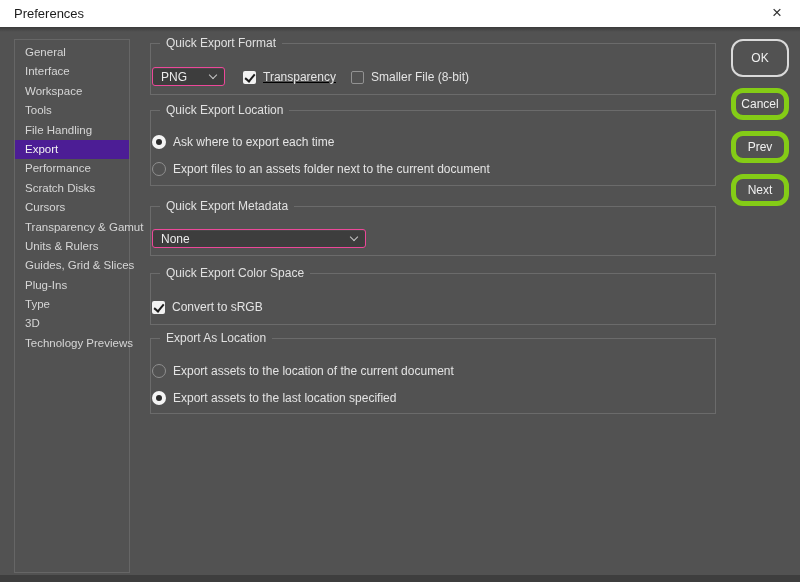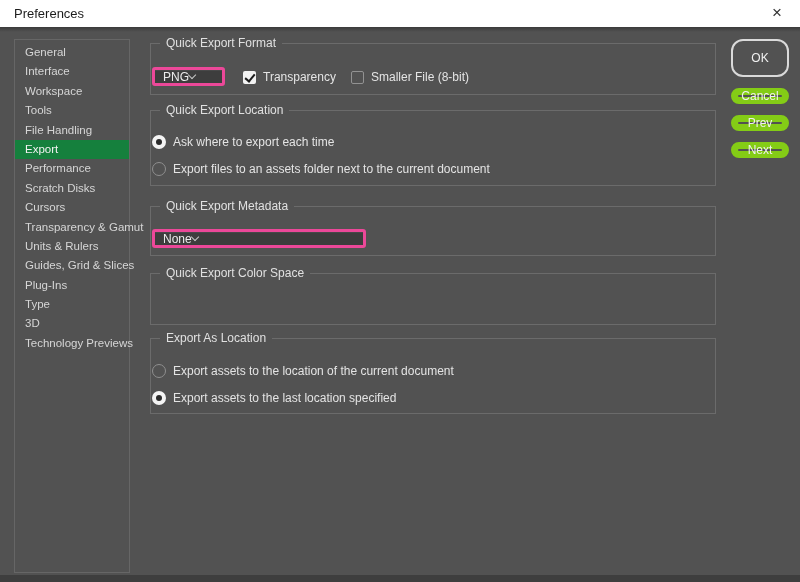--- a/index.html
+++ b/index.html
@@ -13,47 +13,47 @@
   .close-btn { position:absolute; right:8px; top:0; width:30px; height:26px; display:flex; align-items:center; justify-content:center; font-size:17px; color:#333; cursor:default; }
   .titlebar-shadow { position:absolute; left:0; top:27px; width:100%; height:5px; background:linear-gradient(to bottom, rgba(0,0,0,0.28), rgba(0,0,0,0)); pointer-events:none; z-index:5; }
 
   
   .dialog-body { position:relative; height:555px; background:#525252; }
   .bottom-strip { position:absolute; left:0; bottom:0; width:100%; height:7px; background:#3e3e3e; }
 
   
   .sidebar { position:absolute; left:14px; top:12px; width:116px; height:534px; border:1px solid #666; padding-top:3px; }
   .side-item { height:19.4px; line-height:19.4px; padding-left:10px; font-size:11.5px; color:#d6d6d6; white-space:nowrap; cursor:default; }
-  .side-item.selected { background:#15803d; color:#f2f2f2; }
+  .side-item.selected { background:#4c1d95; color:#f2f2f2; }
 
   
   .group { position:absolute; left:150px; width:566px; border:1px solid #6b6b6b; }
   .group-title { position:absolute; top:-8px; left:9px; background:#525252; padding:0 6px; font-size:12px; color:#e0e0e0; white-space:nowrap; }
 
   
   .ctl-row { position:absolute; display:flex; align-items:center; gap:7px; height:18px; }
   .label { font-size:12px; color:#e4e4e4; white-space:nowrap; }
 
-  .select { position:absolute; height:19px; background:#3d3d3d; border:3px solid #ec4899; border-radius:3px; display:flex; align-items:center; justify-content:flex-start; padding:0 8px; box-shadow:inset 0 1px 0 rgba(255,255,255,0.06); }
+  .select { position:absolute; height:19px; background:#3d3d3d; border:1px solid #ec4899; border-radius:3px; display:flex; align-items:center; justify-content:space-between; padding:0 8px; box-shadow:inset 0 1px 0 rgba(255,255,255,0.06); }
   .select .label { color:#ececec; }
   .chevron { width:6px; height:6px; border-right:1.5px solid #c7c7c7; border-bottom:1.5px solid #c7c7c7; transform:rotate(45deg); margin-top:-3px; }
 
   .checkbox { position:relative; width:13px; height:13px; border-radius:2px; flex:0 0 13px; }
   .checkbox.checked { background:#f2f2f2; }
   .checkbox.checked::after { content:""; position:absolute; left:4px; top:1px; width:4px; height:8px; border:solid #1c1c1c; border-width:0 2px 2px 0; transform:rotate(40deg); }
   .checkbox.unchecked { background:transparent; border:1px solid #929292; }
 
   .radio { position:relative; width:14px; height:14px; border-radius:50%; flex:0 0 14px; }
   .radio.selected { background:#f4f4f4; }
   .radio.selected::after { content:""; position:absolute; left:4px; top:4px; width:6px; height:6px; border-radius:50%; background:#2b2b2b; }
   .radio.unselected { background:transparent; border:1px solid #8f8f8f; }
 
   
   .btn-col { position:absolute; left:731px; top:12px; width:58px; display:flex; flex-direction:column; }
-  .pill-btn { height:16px; border:7px solid #84cc16; border-radius:12px; background:transparent; color:#f0f0f0; font-size:12px; font-family:inherit; display:flex; align-items:center; justify-content:center; margin-bottom:11px; cursor:default; }
+  .pill-btn { height:32px; border:5px solid #84cc16; border-radius:12px; background:transparent; color:#f0f0f0; font-size:12px; font-family:inherit; display:flex; align-items:center; justify-content:center; margin-bottom:11px; cursor:default; }
   .pill-btn.default { height:38px; border-width:2px; border-color:#dadada; }
 </style>
 </head>
 <body>
 
 <div class="window">
 
   <div class="titlebar">
     <div class="titlebar-title">Preferences</div>
     <div class="close-btn">×</div>
@@ -80,21 +80,21 @@
       <div class="side-item">3D</div>
       <div class="side-item">Technology Previews</div>
     </div>
 
     <div class="group" style="top:16px; height:52px;">
       <div class="group-title">Quick Export Format</div>
       <div class="select" style="left:1px; top:23px; width:73px;">
         <span class="label">PNG</span>
         <span class="chevron"></span>
       </div>
-      <div class="ctl-row" style="left:92px; top:24px;">
+      <div class="ctl-row" style="left:92px; top:24px;text-decoration:underline;">
         <span class="checkbox checked"></span>
         <span class="label">Transparency</span>
       </div>
       <div class="ctl-row" style="left:200px; top:24px;">
         <span class="checkbox unchecked"></span>
         <span class="label">Smaller File (8-bit)</span>
       </div>
     </div>
 
     <div class="group" style="top:83px; height:76px;">
@@ -112,20 +112,24 @@
     <div class="group" style="top:179px; height:50px;">
       <div class="group-title">Quick Export Metadata</div>
       <div class="select" style="left:1px; top:22px; width:214px;">
         <span class="label">None</span>
         <span class="chevron"></span>
       </div>
     </div>
 
     <div class="group" style="top:246px; height:52px;">
       <div class="group-title">Quick Export Color Space</div>
+      <div class="ctl-row" style="left:1px; top:24px;">
+        <span class="checkbox checked"></span>
+        <span class="label">Convert to sRGB</span>
+      </div>
     </div>
 
     <div class="group" style="top:311px; height:76px;">
       <div class="group-title">Export As Location</div>
       <div class="ctl-row" style="left:1px; top:50px;">
         <span class="radio selected"></span>
         <span class="label">Export assets to the last location specified</span>
       </div>
       <div class="ctl-row" style="left:1px; top:23px;">
         <span class="radio unselected"></span>

